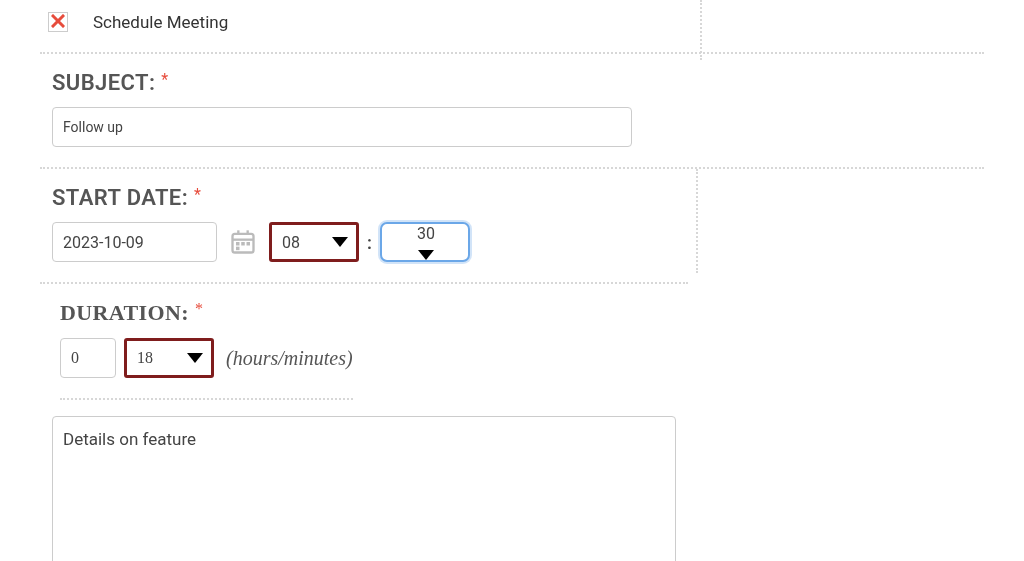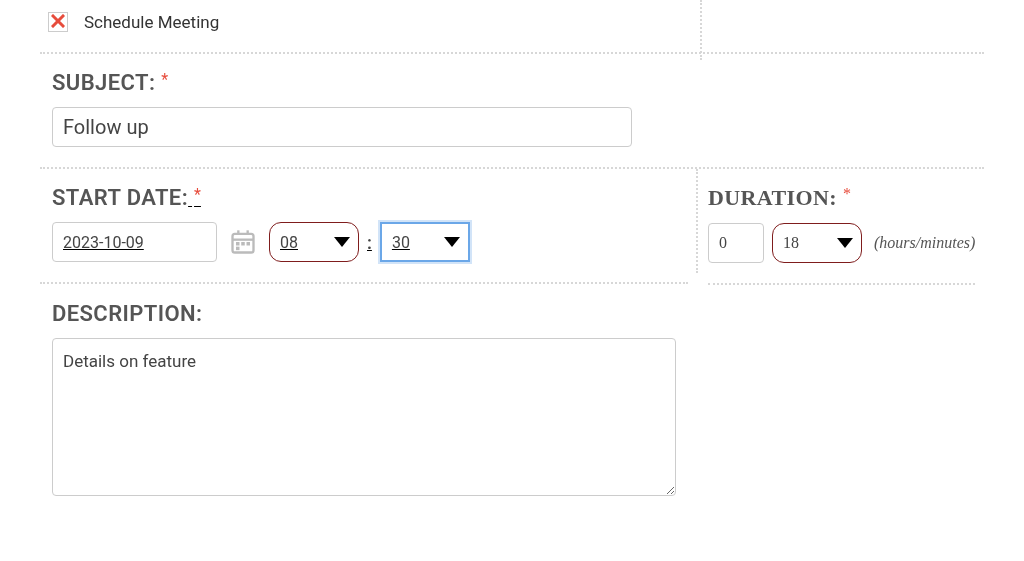--- a/index.html
+++ b/index.html
@@ -10,21 +10,21 @@
       height: 561px;
       position: relative;
     }
     .container {
       padding: 12px 40px 0 40px;
       position: relative;
     }
     .header {
       display: flex;
       align-items: center;
-      gap: 16px;
+      gap: 25px;
       margin-bottom: 5px;
       margin-left: 8px;
     }
     .close-box {
       width: 20px;
       height: 20px;
       border: 1px solid #ccc;
       display: flex;
       align-items: center;
       justify-content: center;
@@ -64,29 +64,28 @@
       font-size: 16px;
       vertical-align: top;
       margin-left: 2px;
     }
     .text-input {
       width: 580px;
       height: 40px;
       border: 1px solid #ccc;
       border-radius: 4px;
       padding: 0 10px;
-      font-size: 20px;
+      font-size: 14px;
       color: #444;
       font-family: inherit;
     }
     .left-col {
       display: inline-block;
       vertical-align: top;
       width: 648px;
-      text-decoration: underline;
     }
     .right-col {
       display: inline-block;
       vertical-align: top;
       padding-left: 20px;
       padding-top: 16px;
     }
     .row-two {
       position: relative;
     }
@@ -108,32 +107,33 @@
     .calendar-icon {
       width: 28px;
       height: 28px;
       color: #bbb;
     }
     .calendar-icon svg { width: 100%; height: 100%; }
     .select-box {
       position: relative;
       width: 90px;
       height: 40px;
-      border: 1px solid #7f1d1d;
-      border-radius: 12px;
+      border: 3px solid #7f1d1d;
+      border-radius: 3px;
       background: #fff;
       display: flex;
       align-items: center;
       padding: 0 8px 0 10px;
       cursor: pointer;
     }
     .select-box.focused {
       border: 2px solid #6ba7e8;
-      border-radius: 0;
+      border-radius: 7px;
       box-shadow: 0 0 0 2px rgba(107,167,232,0.3);
+      flex-direction: column;
     }
     .select-value {
       font-size: 16px;
       color: #444;
       flex: 1;
     }
     .select-caret {
       width: 0;
       height: 0;
       border-left: 8px solid transparent;
@@ -156,21 +156,21 @@
       height: 40px;
       border: 1px solid #ccc;
       border-radius: 4px;
       padding: 0 10px;
       font-size: 16px;
       color: #444;
       text-align: left;
       font-family: inherit;
     }
     .duration-unit {
-      font-size: 16px;
+      font-size: 20px;
       font-style: italic;
       color: #555;
       margin-left: 4px;
     }
     .desc-textarea {
       width: 624px;
       height: 158px;
       border: 1px solid #ccc;
       border-radius: 4px;
       padding: 12px 10px;
@@ -267,18 +267,15 @@
             <span class="select-value">18</span>
             <span class="select-caret"></span>
           </div>
           <span class="duration-unit">(hours/minutes)</span>
         </div>
       </div>
     </div>
   </div>
 
   <div class="field-section">
-    <div>
-      <span class="field-label">DESCRIPTION:</span>
-    </div>
     <textarea class="desc-textarea" style="">Details on feature</textarea>
   </div>
 </div>
 
 </body></html>

